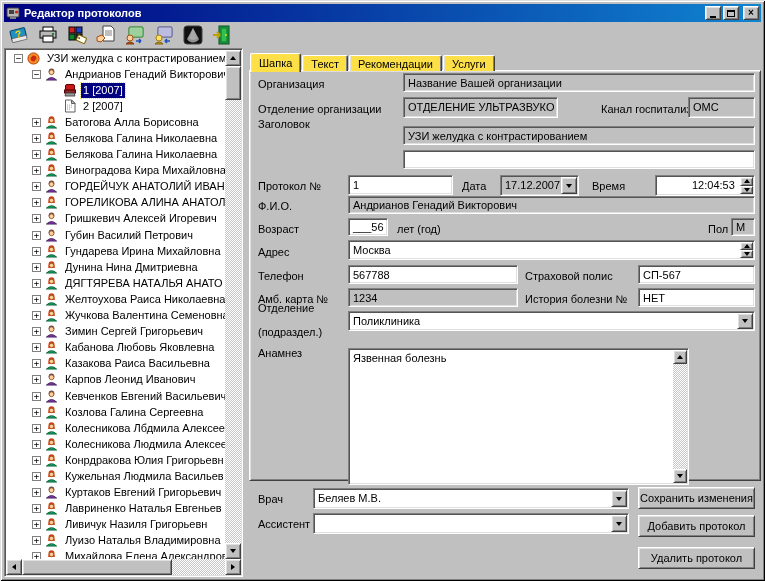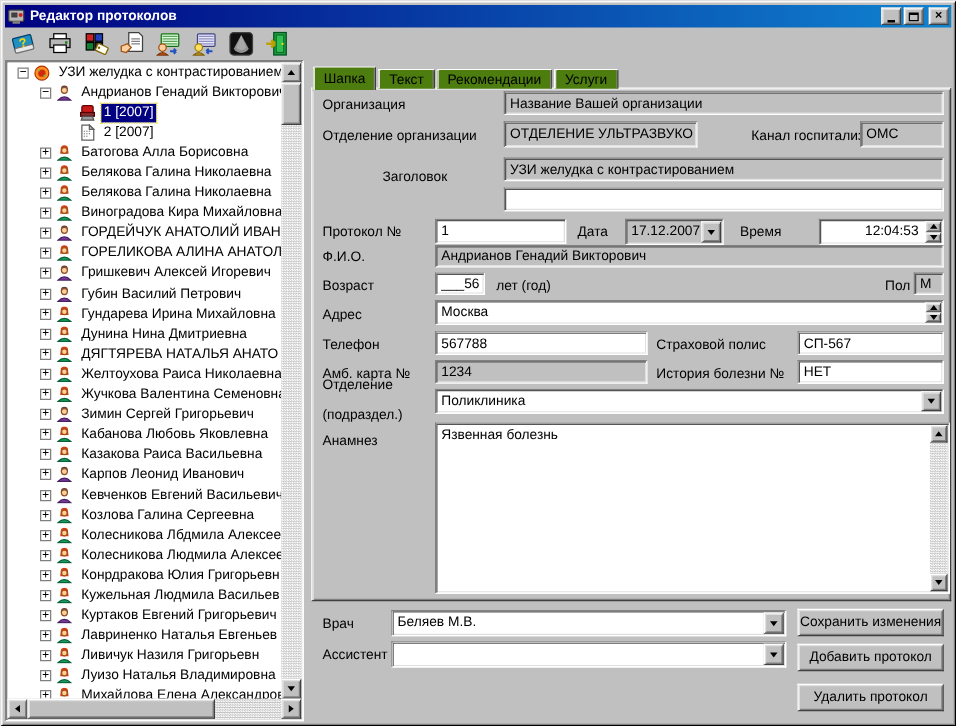--- a/index.html
+++ b/index.html
@@ -43,21 +43,21 @@
   .tree-row{height:16.1px;display:flex;align-items:center;white-space:nowrap;}
   .expander{width:9px;height:9px;box-sizing:border-box;border:1px solid #808080;background:#fff;color:#000;
     font-size:9px;line-height:7px;text-align:center;margin-right:4px;flex:none;font-family:"DejaVu Sans Mono",monospace;}
   .ticon{width:15px;height:14px;flex:none;margin-right:3px;display:flex;align-items:center;}
   .tlabel{padding:1px 2px;line-height:13px;}
   .tlabel.sel{background:#000080;color:#fff;outline:1px dotted #f0e040;}
   .checker{background-image:conic-gradient(#fff 25%, #c6c6c6 0 50%, #fff 0 75%, #c6c6c6 0);background-size:2px 2px;}
   .sb{position:absolute;box-sizing:border-box;}
   
   .tabbar{position:absolute;left:250px;top:52px;height:19px;display:flex;align-items:flex-end;z-index:3;}
-  .tab{height:16px;padding:2px 8px 0 8px;background:#4d7c0f;box-sizing:border-box;margin-right:1px;
+  .tab{height:16px;padding:2px 8px 0 8px;background:#fde047;box-sizing:border-box;margin-right:1px;
     border-top:1px solid #fff;border-left:1px solid #fff;border-right:1px solid #404040;
     border-radius:2px 2px 0 0;box-shadow:inset 1px 0 0 #dfdfdf, inset -1px 0 0 #808080;}
   .tab.active{height:19px;padding-top:3px;font-weight:normal;position:relative;z-index:4;margin-bottom:-1px;
     box-shadow:inset 1px 0 0 #dfdfdf, inset -1px 0 0 #808080, 0 1px 0 #c0c0c0;}
   .tabpage{position:absolute;left:249px;top:70px;width:512px;height:411px;background:#c0c0c0;box-sizing:border-box;
     border-top:1px solid #fff;border-left:1px solid #fff;border-right:1px solid #404040;border-bottom:1px solid #404040;
     box-shadow:inset 1px 1px 0 #dfdfdf, inset -1px -1px 0 #808080;}
   .spin-col{position:absolute;right:1px;top:1px;bottom:1px;width:13px;display:flex;flex-direction:column;}
   .spin-col .mini-btn{flex:1;}
   .combo-btn{position:absolute;right:1px;top:1px;bottom:1px;width:16px;}
@@ -553,21 +553,21 @@
   <div class="tabpage"></div>
 
   <div class="lbl" style="left:258px;top:78px;">Организация</div>
   <div class="fld gray" style="left:403px;top:73px;width:352px;height:19px;">Название Вашей организации</div>
 
   <div class="lbl" style="left:258px;top:103px;">Отделение организации</div>
   <div class="fld gray" style="left:403px;top:97px;width:155px;height:21px;">ОТДЕЛЕНИЕ УЛЬТРАЗВУКО</div>
   <div class="lbl" style="left:562px;top:103px;margin-left:39px;">Канал госпитализации</div>
   <div class="fld gray" style="left:688px;top:97px;width:67px;height:21px;">ОМС</div>
 
-  <div class="lbl" style="left:258px;top:136px;margin-left:48px;">Заголовок</div>
+  <div class="lbl" style="left:258px;top:118px;">Заголовок</div>
   <div class="fld gray" style="left:403px;top:126px;width:352px;height:19px;">УЗИ желудка с контрастированием</div>
   <div class="fld" style="left:403px;top:150px;width:352px;height:19px;"></div>
 
   <div class="lbl" style="left:258px;top:180px;">Протокол №</div>
   <div class="fld" style="left:348px;top:175px;width:105px;height:20px;">1</div>
   <div class="lbl" style="left:462px;top:180px;">Дата</div>
   <div class="fld gray" style="left:500px;top:175px;width:79px;height:21px;padding-right:18px;">
     <span>17.12.2007</span>
     <span class="mini-btn combo-btn">
         <i class="arr-dn"></i>
@@ -621,21 +621,21 @@
   <div class="lbl" style="left:258px;top:302px;">Отделение</div>
   <div class="lbl" style="left:258px;top:326px;">(подраздел.)</div>
   <div class="fld" style="left:348px;top:311px;width:407px;height:20px;padding-right:18px;">
     <span>Поликлиника</span>
     <span class="mini-btn combo-btn">
         <i class="arr-dn"></i>
       </span>
   </div>
 
   <div class="lbl" style="left:258px;top:347px;">Анамнез</div>
-  <div class="fld" style="left:348px;top:338px;width:412px;height:137px;padding-right:17px;">
+  <div class="fld" style="left:348px;top:348px;width:341px;height:137px;padding-right:17px;">
     <span>Язвенная болезнь</span>
     <span class="checker" style="position:absolute;right:1px;top:1px;bottom:1px;width:14px;">
       <span class="mini-btn" style="position:absolute;left:0;top:0;width:14px;height:14px;">
           <i class="arr-up"></i>
         </span>
       <span class="mini-btn" style="position:absolute;left:0;bottom:0;width:14px;height:14px;">
           <i class="arr-dn"></i>
         </span>
     </span>
   </div>

